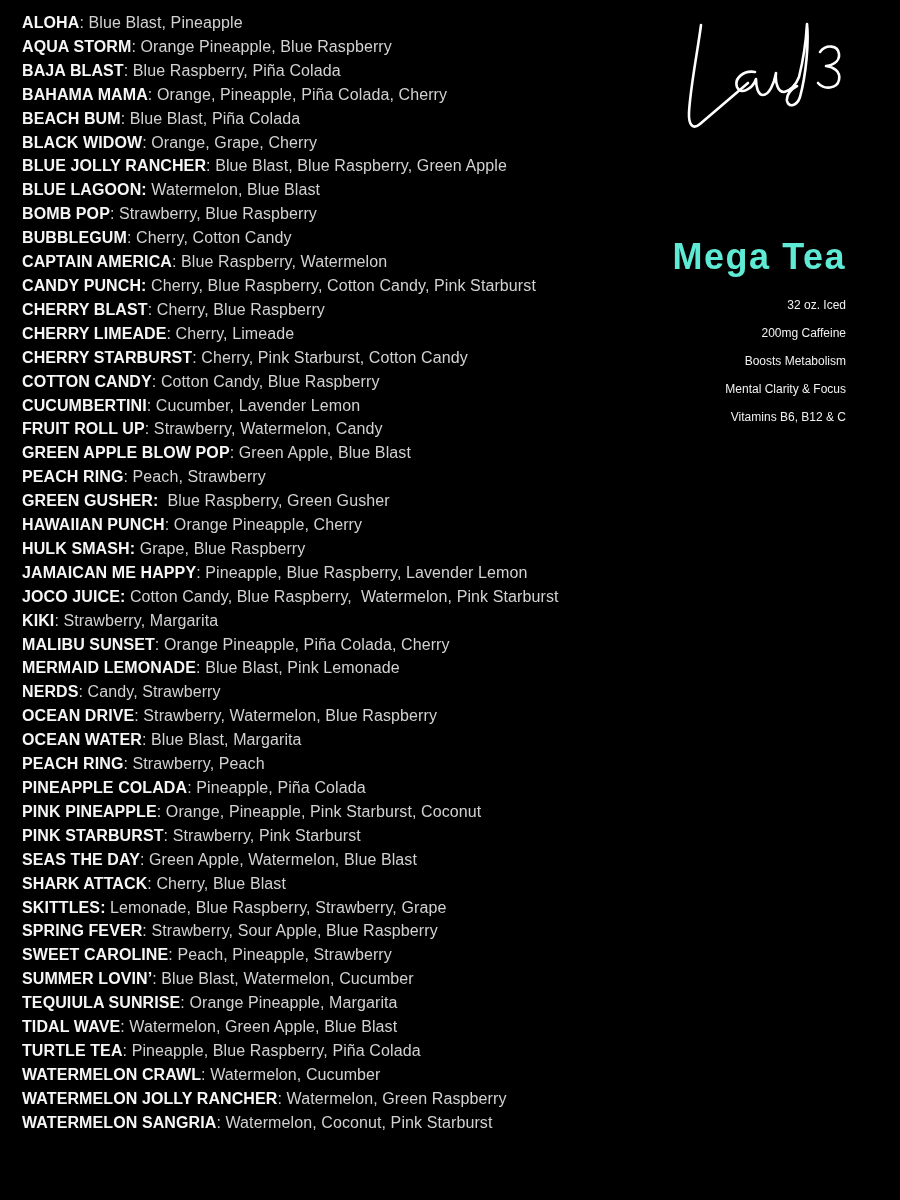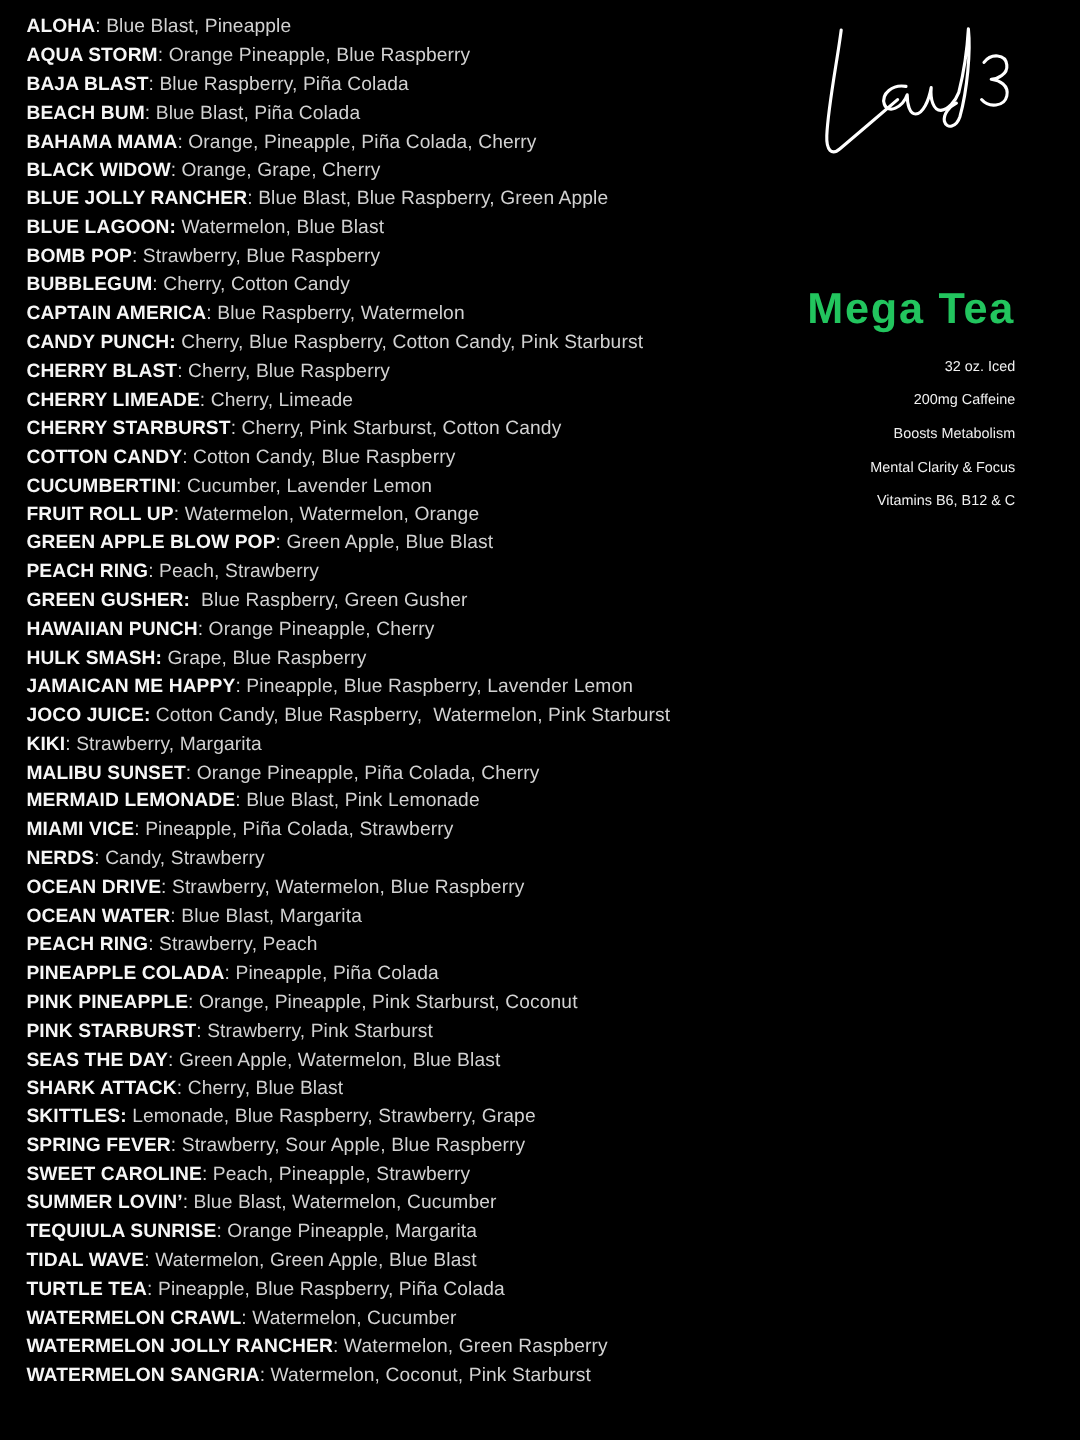--- a/index.html
+++ b/index.html
@@ -56,21 +56,21 @@
     height: 130px;
   }
   .product-title {
     position: absolute;
     top: 236px;
     right: 54px;
     margin: 0;
     font-size: 36px;
     font-weight: 700;
     letter-spacing: 1.5px;
-    color: #22c55e;
+    color: #5eead4;
     text-align: left;
     white-space: nowrap;
   }
   .product-details {
     position: absolute;
     top: 291px;
     right: 54px;
     text-align: right;
     font-size: 12px;
     line-height: 28px;
@@ -81,46 +81,45 @@
 </style>
 </head>
 <body>
 
 <main class="page">
 
   <section class="drink-list" id="drink-list">
       <div class="line"><span class="drink-name">ALOHA</span><span class="drink-flavors">: Blue Blast, Pineapple</span></div>
       <div class="line"><span class="drink-name">AQUA STORM</span><span class="drink-flavors">: Orange Pineapple, Blue Raspberry</span></div>
       <div class="line"><span class="drink-name">BAJA BLAST</span><span class="drink-flavors">: Blue Raspberry, Piña Colada</span></div>
+      <div class="line"><span class="drink-name">BAHAMA MAMA</span><span class="drink-flavors">: Orange, Pineapple, Piña Colada, Cherry</span></div>
       <div class="line"><span class="drink-name">BEACH BUM</span><span class="drink-flavors">: Blue Blast, Piña Colada</span></div>
-      <div class="line"><span class="drink-name">BAHAMA MAMA</span><span class="drink-flavors">: Orange, Pineapple, Piña Colada, Cherry</span></div>
       <div class="line"><span class="drink-name">BLACK WIDOW</span><span class="drink-flavors">: Orange, Grape, Cherry</span></div>
       <div class="line"><span class="drink-name">BLUE JOLLY RANCHER</span><span class="drink-flavors">: Blue Blast, Blue Raspberry, Green Apple</span></div>
       <div class="line"><span class="drink-name">BLUE LAGOON:</span><span class="drink-flavors"> Watermelon, Blue Blast</span></div>
       <div class="line"><span class="drink-name">BOMB POP</span><span class="drink-flavors">: Strawberry, Blue Raspberry</span></div>
       <div class="line"><span class="drink-name">BUBBLEGUM</span><span class="drink-flavors">: Cherry, Cotton Candy</span></div>
       <div class="line"><span class="drink-name">CAPTAIN AMERICA</span><span class="drink-flavors">: Blue Raspberry, Watermelon</span></div>
       <div class="line"><span class="drink-name">CANDY PUNCH:</span><span class="drink-flavors"> Cherry, Blue Raspberry, Cotton Candy, Pink Starburst</span></div>
       <div class="line"><span class="drink-name">CHERRY BLAST</span><span class="drink-flavors">: Cherry, Blue Raspberry</span></div>
       <div class="line"><span class="drink-name">CHERRY LIMEADE</span><span class="drink-flavors">: Cherry, Limeade</span></div>
       <div class="line"><span class="drink-name">CHERRY STARBURST</span><span class="drink-flavors">: Cherry, Pink Starburst, Cotton Candy</span></div>
       <div class="line"><span class="drink-name">COTTON CANDY</span><span class="drink-flavors">: Cotton Candy, Blue Raspberry</span></div>
       <div class="line"><span class="drink-name">CUCUMBERTINI</span><span class="drink-flavors">: Cucumber, Lavender Lemon</span></div>
-      <div class="line"><span class="drink-name">FRUIT ROLL UP</span><span class="drink-flavors">: Watermelon, Watermelon, Orange</span></div>
+      <div class="line"><span class="drink-name">FRUIT ROLL UP</span><span class="drink-flavors">: Strawberry, Watermelon, Candy</span></div>
       <div class="line"><span class="drink-name">GREEN APPLE BLOW POP</span><span class="drink-flavors">: Green Apple, Blue Blast</span></div>
       <div class="line"><span class="drink-name">PEACH RING</span><span class="drink-flavors">: Peach, Strawberry</span></div>
       <div class="line"><span class="drink-name">GREEN GUSHER:</span><span class="drink-flavors">  Blue Raspberry, Green Gusher</span></div>
       <div class="line"><span class="drink-name">HAWAIIAN PUNCH</span><span class="drink-flavors">: Orange Pineapple, Cherry</span></div>
       <div class="line"><span class="drink-name">HULK SMASH:</span><span class="drink-flavors"> Grape, Blue Raspberry</span></div>
       <div class="line"><span class="drink-name">JAMAICAN ME HAPPY</span><span class="drink-flavors">: Pineapple, Blue Raspberry, Lavender Lemon</span></div>
       <div class="line"><span class="drink-name">JOCO JUICE:</span><span class="drink-flavors"> Cotton Candy, Blue Raspberry,  Watermelon, Pink Starburst</span></div>
       <div class="line"><span class="drink-name">KIKI</span><span class="drink-flavors">: Strawberry, Margarita</span></div>
       <div class="line"><span class="drink-name">MALIBU SUNSET</span><span class="drink-flavors">: Orange Pineapple, Piña Colada, Cherry</span></div>
       <div class="line"><span class="drink-name">MERMAID LEMONADE</span><span class="drink-flavors">: Blue Blast, Pink Lemonade</span></div>
-      <div class="line"><span class="drink-name">MIAMI VICE</span><span class="drink-flavors">: Pineapple, Piña Colada, Strawberry</span></div>
       <div class="line"><span class="drink-name">NERDS</span><span class="drink-flavors">: Candy, Strawberry</span></div>
       <div class="line"><span class="drink-name">OCEAN DRIVE</span><span class="drink-flavors">: Strawberry, Watermelon, Blue Raspberry</span></div>
       <div class="line"><span class="drink-name">OCEAN WATER</span><span class="drink-flavors">: Blue Blast, Margarita</span></div>
       <div class="line"><span class="drink-name">PEACH RING</span><span class="drink-flavors">: Strawberry, Peach</span></div>
       <div class="line"><span class="drink-name">PINEAPPLE COLADA</span><span class="drink-flavors">: Pineapple, Piña Colada</span></div>
       <div class="line"><span class="drink-name">PINK PINEAPPLE</span><span class="drink-flavors">: Orange, Pineapple, Pink Starburst, Coconut</span></div>
       <div class="line"><span class="drink-name">PINK STARBURST</span><span class="drink-flavors">: Strawberry, Pink Starburst</span></div>
       <div class="line"><span class="drink-name">SEAS THE DAY</span><span class="drink-flavors">: Green Apple, Watermelon, Blue Blast</span></div>
       <div class="line"><span class="drink-name">SHARK ATTACK</span><span class="drink-flavors">: Cherry, Blue Blast</span></div>
       <div class="line"><span class="drink-name">SKITTLES:</span><span class="drink-flavors"> Lemonade, Blue Raspberry, Strawberry, Grape</span></div>

